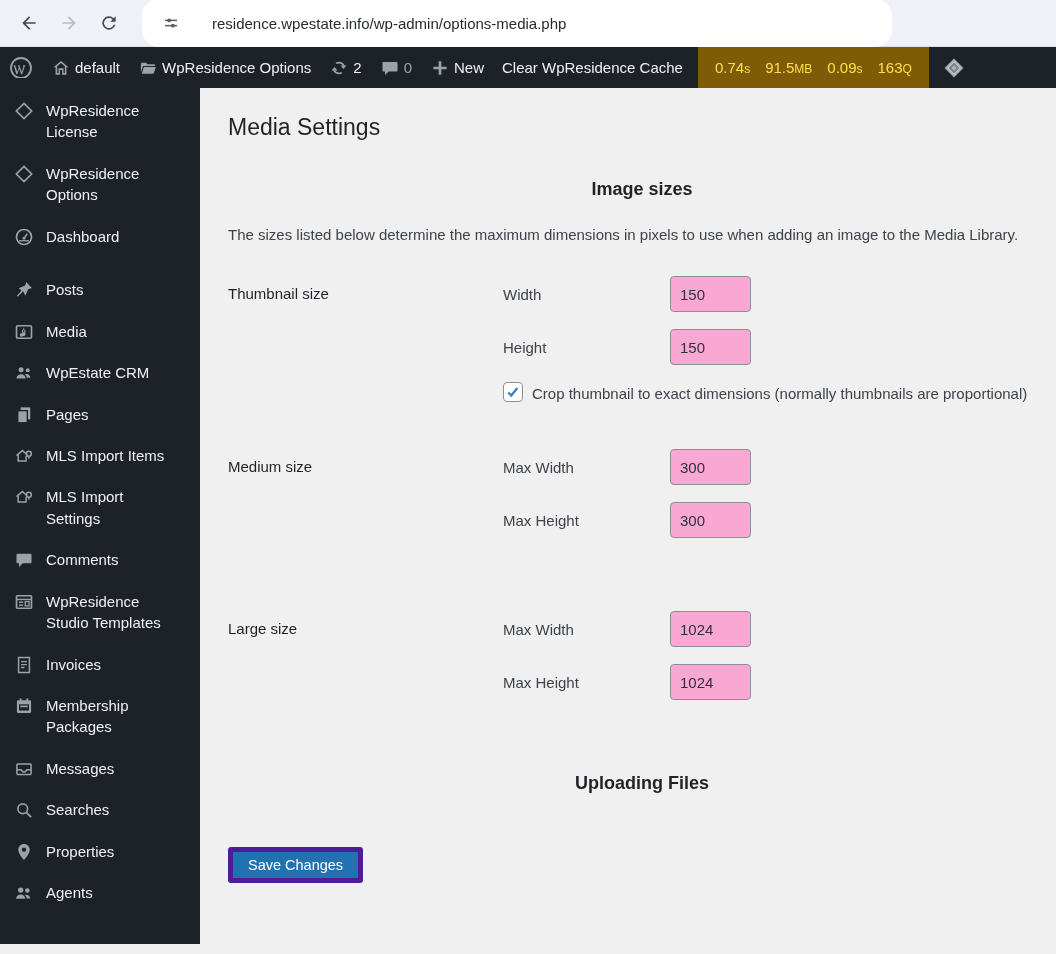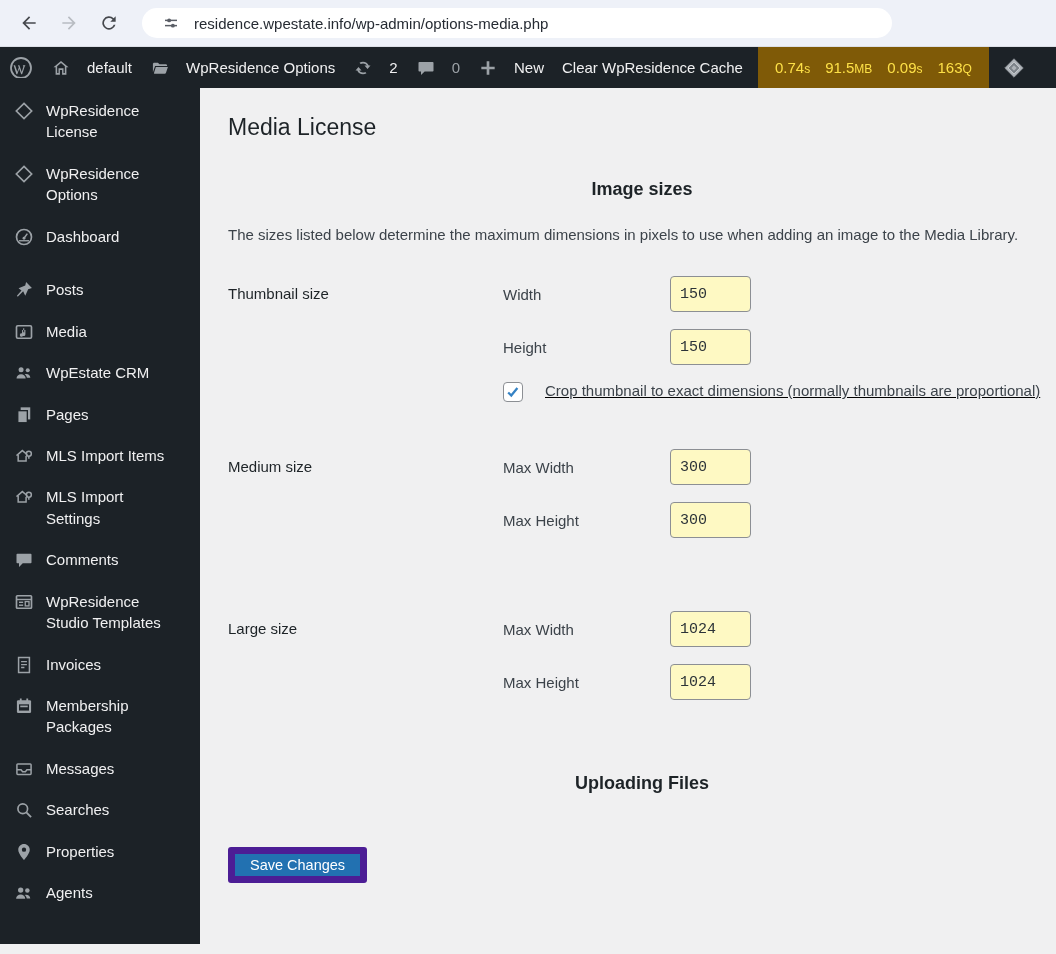--- a/index.html
+++ b/index.html
@@ -10,36 +10,37 @@
   
   .browser-bar{
     position:absolute; left:0; top:0; width:1056px; height:47px;
     background:#eef1f8; border-bottom:1px solid #dcdfe6;
     display:flex; align-items:center; padding:0 14px;
   }
   .nav-btn{ width:30px; height:30px; display:flex; align-items:center; justify-content:center;
     border-radius:50%; margin-right:10px; flex:0 0 auto; }
   .nav-btn svg{ width:20px; height:20px; }
   .omnibox{
-    height:30px; flex:1 1 auto; margin-left:8px; margin-right:150px;
+    height:48px; flex:1 1 auto; margin-left:8px; margin-right:150px;
     background:#ffffff; border-radius:17px; display:flex; align-items:center;
     padding:0 14px;
+    gap:18px;
   }
   .omnibox .tune{ width:30px; height:30px; border-radius:50%; background:#fff;
     display:flex; align-items:center; justify-content:center; margin-right:8px; flex:0 0 auto;}
   .omnibox .tune svg{ width:18px; height:18px; }
   .url-text{ font-size:15px; color:#262b33; white-space:nowrap; overflow:hidden; }
 
   
   .admin-bar{
     position:absolute; left:0; top:47px; width:1056px; height:41px;
     background:#1c2227; color:#f0f0f1; display:flex; align-items:stretch;
     font-size:15px; white-space:nowrap;
   }
-  .ab-item{ display:flex; align-items:center; gap:16px; padding:0 9px; cursor:pointer; }
+  .ab-item{ display:flex; align-items:center; gap:4px; padding:0 9px; cursor:pointer; }
   .ab-item svg{ width:20px; height:20px; color:#9ca2a7; flex:0 0 auto; }
   .ab-item .wp-logo-svg{ width:24px; height:24px; }
   .ab-count-dim{ color:#9ca2a7; }
   .ab-stats{
     margin-left:6px; display:flex; align-items:center; gap:15px; padding:0 17px;
     color:#fde047; font-size:15px;
   }
   .ab-stats .unit{ font-size:12px; }
   .ab-qm{ display:flex; align-items:center; padding:0 12px; }
   .ab-qm svg{ width:26px; height:26px; }
@@ -70,38 +71,38 @@
   .form-area{ margin-top:33px; }
   .form-row{ display:flex; align-items:flex-start; }
   .form-row .row-th{
     flex:0 0 275px; font-size:15px; color:#1d2327; padding-top:9px; white-space:nowrap;
   }
   .row-fields{ flex:1 1 auto; }
   .field-line{ display:flex; align-items:center; margin-bottom:17px; }
   .field-line .f-label{ flex:0 0 167px; font-size:15px; color:#3c434a; white-space:nowrap; }
   .num-input{
     width:81px; height:36px; border:1px solid #8c8f94; border-radius:4px;
-    background:#fef9c3; font-family:Liberation Mono, monospace; font-size:15px;
+    background:#f9a8d4; font-family:Liberation Sans, sans-serif; font-size:15px;
     color:#2c3338; padding:0 9px; outline:none;
   }
-  .check-line{ display:flex; align-items:flex-start; gap:22px; margin-top:2px; white-space:nowrap;text-decoration:underline; }
+  .check-line{ display:flex; align-items:flex-end; gap:9px; margin-top:2px; white-space:nowrap; }
   .wpcheck{
     width:20px; height:20px; flex:0 0 auto; background:#fff;
     border:1px solid #8c8f94; border-radius:4px;
     display:flex; align-items:center; justify-content:center; cursor:pointer;
   }
   .wpcheck svg{ width:14px; height:14px; color:#3582c4; }
   .check-text{ font-size:15px; color:#3c434a; }
   .sect-thumb{ margin-bottom:47px; }
   .sect-medium{ margin-bottom:56px; }
   .uploading-heading{ margin-top:56px; }
   .organize-line{ margin-top:49px; }
   .save-btn{
     margin-top:53px; display:inline-flex; align-items:center;
-    height:36px; padding:0 15px; background:#2271b1; border:7px solid #4c1d95;
+    height:36px; padding:0 15px; background:#2271b1; border:5px solid #4c1d95;
     border-radius:3px; color:#fff; font-family:"Liberation Sans",sans-serif;
     font-size:14.5px; cursor:pointer;
   }
 </style>
 </head>
 <body>
 
 <div id="screen">
 
   <div class="browser-bar">
@@ -357,21 +358,21 @@
             <path fill="currentColor" d="M2.5 19c0-3.2 2.6-5.2 5.5-5.2s5.5 2 5.5 5.2z"></path>
             <circle cx="16" cy="9" r="2.7" fill="currentColor"></circle>
             <path fill="currentColor" d="M14.2 14c2.7-.2 5.3 1.7 5.3 4.6h-4.2c-.2-1.9-1.2-3.5-2.7-4.3z"></path>
           </svg>
         </span>
         <span class="sb-label">Agents</span>
       </div>
     </div>
 
   <div class="content">
-    <h1 class="page-title">Media License</h1>
+    <h1 class="page-title">Media Settings</h1>
 
     <h2 class="section-heading">Image sizes</h2>
     <div class="section-desc">The sizes listed below determine the maximum dimensions in pixels to use when adding an image to the Media Library.</div>
 
     <div class="form-area">
 
       <div class="form-row sect-thumb">
         <div class="row-th">Thumbnail size</div>
         <div class="row-fields">
           <div class="field-line">

